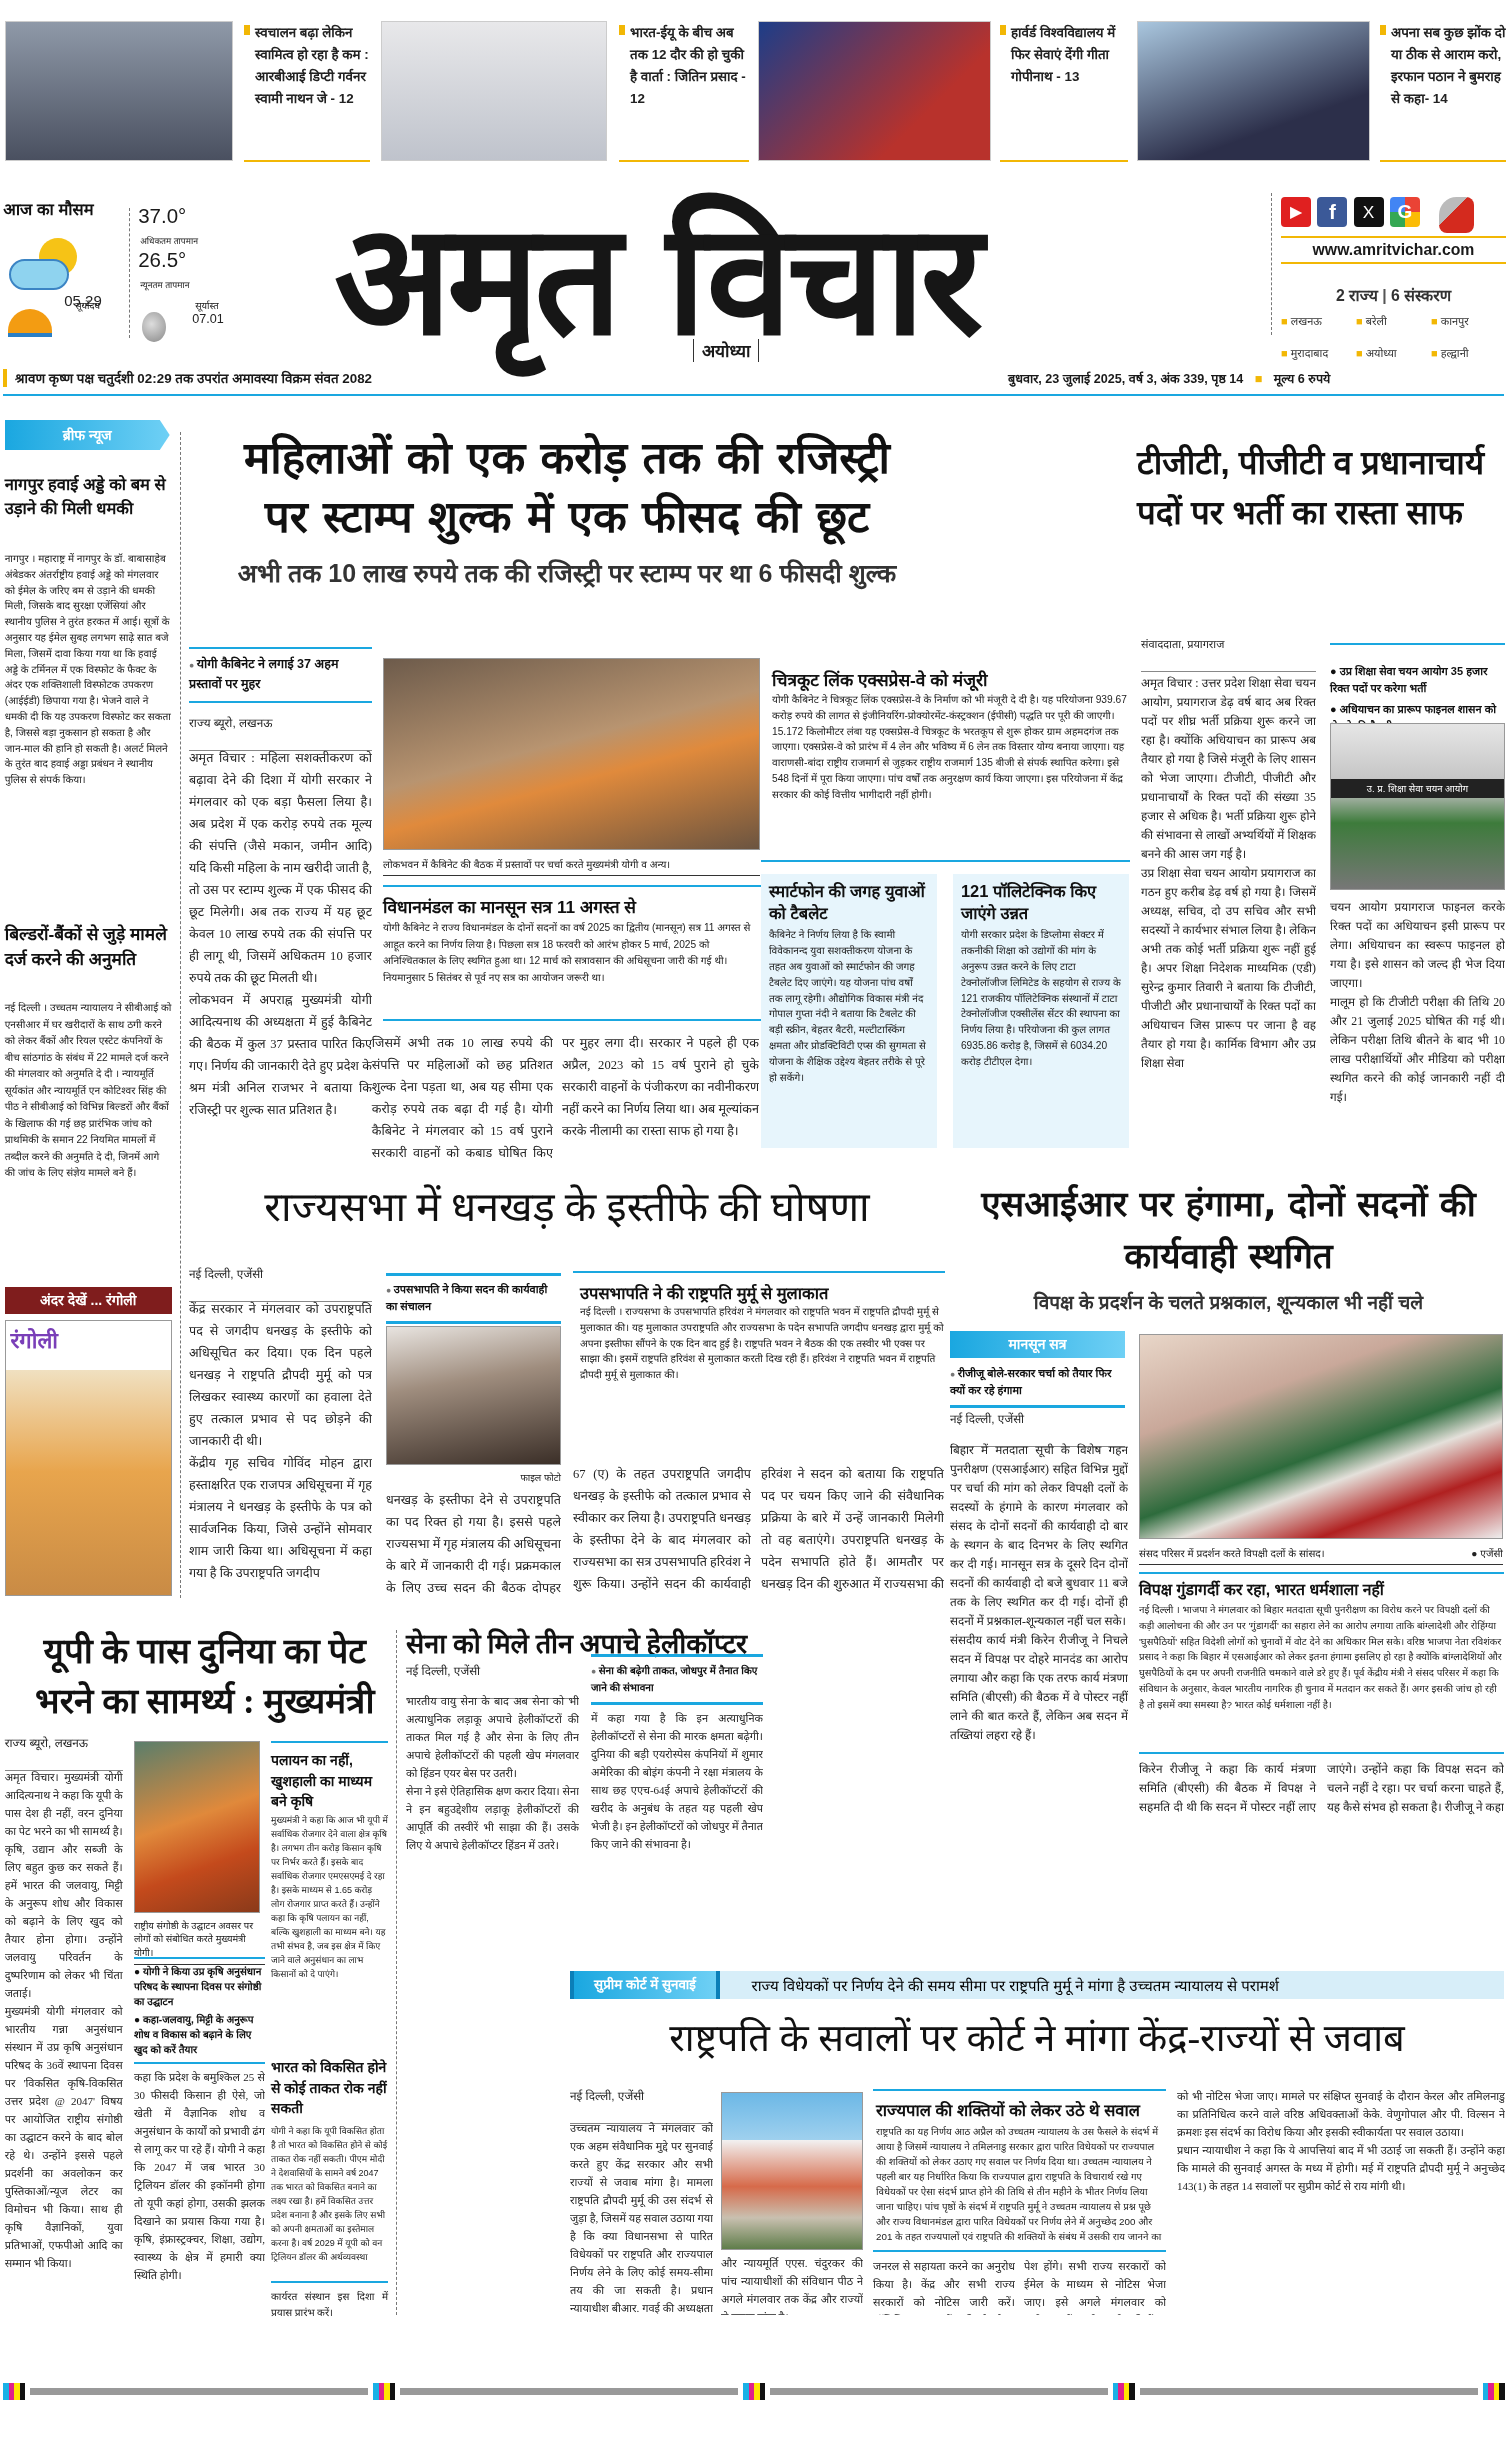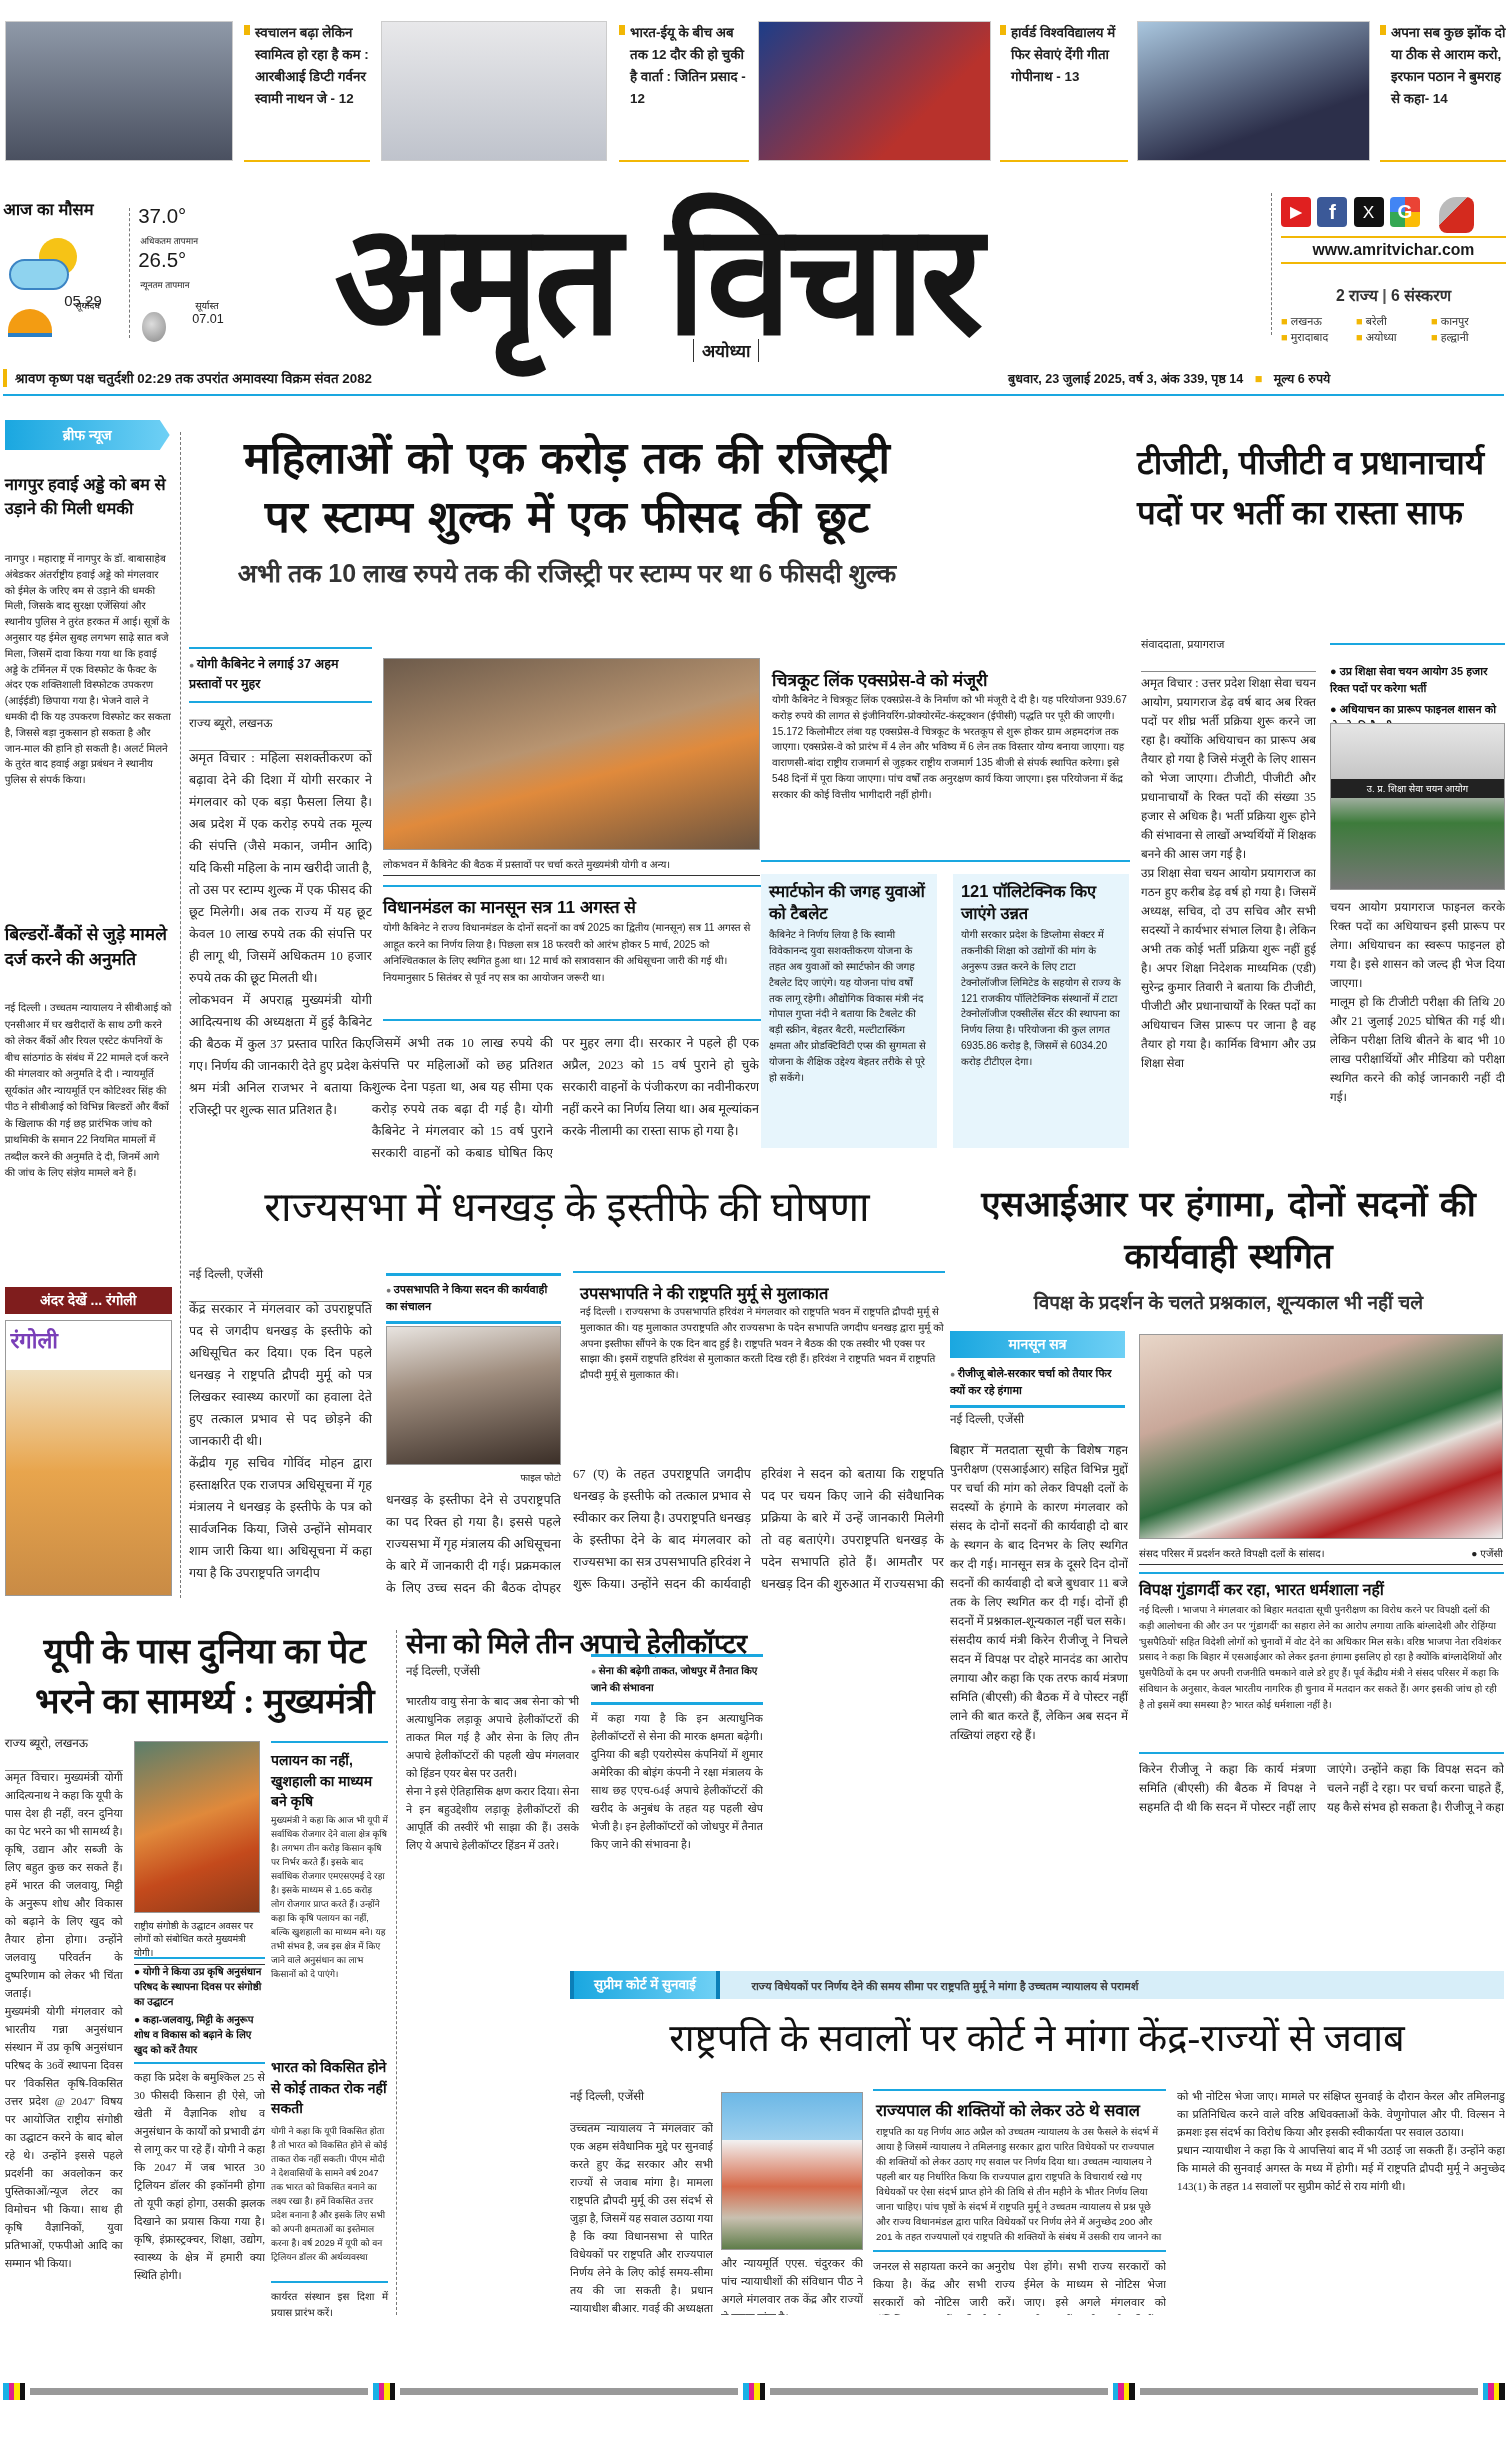--- a/index.html
+++ b/index.html
@@ -68,21 +68,21 @@
   <div data-name="x-icon" style="width:30px;height:30px;background:#111;border-radius:3.9px;color:#fff;font-size:17.3px;text-align:center;line-height:30px;font-family:'Liberation Sans',sans-serif">X</div>
   <div data-name="google-icon" style="width:30px;height:30px;background:conic-gradient(#ea4335 0 25%,#fbbc05 0 50%,#34a853 0 75%,#4285f4 0);border-radius:3.9px;color:#fff;font-size:19px;font-weight:bold;text-align:center;line-height:30px;font-family:'Liberation Sans',sans-serif">G</div>
   <div data-name="microphone-icon" style="width:35px;height:36px;margin-left:12.6px;background:linear-gradient(135deg,#bbb 40%,#d42a1e 40%);border-radius:50% 7.9px 7.9px 7.9px"></div>
 </div>
 <div class="abs" data-name="website-link" style="left:1281px;top:236px;width:225px;border-top:2.4px solid #f2b705;border-bottom:2.4px solid #f2b705;text-align:center;padding:3.2px 0;font-family:'Liberation Sans',sans-serif;font-weight:bold;font-size:15.8px">
   <span>www.amritvichar.com</span>
 </div>
 <div class="abs" data-name="editions-summary" style="left:1281px;top:284px;width:225px;text-align:center;font-family:'Liberation Sans',sans-serif;font-weight:bold;font-size:15.8px;color:#333">
   <span>2 राज्य</span> <span style="color:#555">|</span> <span>6 संस्करण</span>
 </div>
-<div class="abs" data-name="edition-cities" style="left:1281px;top:313px;width:225px;display:grid;grid-template-columns:repeat(3,1fr);row-gap:1px;font-family:'Liberation Sans',sans-serif;font-size:11px;color:#333">
+<div class="abs" data-name="edition-cities" style="left:1281px;top:313px;width:225px;display:grid;grid-template-columns:repeat(3,1fr);row-gap:17px;font-family:'Liberation Sans',sans-serif;font-size:11px;color:#333">
   <span data-name="edition-city">■ <span>लखनऊ</span></span>
   <span data-name="edition-city">■ <span>बरेली</span></span>
   <span data-name="edition-city">■ <span>कानपुर</span></span>
   <span data-name="edition-city">■ <span>मुरादाबाद</span></span>
   <span data-name="edition-city">■ <span>अयोध्या</span></span>
   <span data-name="edition-city">■ <span>हल्द्वानी</span></span>
 </div>
 <style> [data-name="edition-city"]{color:#333} [data-name="edition-city"]::first-letter{color:#f2b705}</style>
 
 <div class="abs" data-name="panchang" style="left:3.2px;top:369px;border-left:4.7px solid #f2b705;padding-left:7.9px;font-family:'Liberation Sans',sans-serif;font-weight:bold;font-size:13.4px">
@@ -211,21 +211,21 @@
 <div class="abs box-h" data-name="apache-headline" style="left:406px;top:1627px;width:551px;font-size:27px;line-height:35px;font-family:'Liberation Serif',serif">सेना को मिले तीन अपाचे हेलीकॉप्टर</div>
 
 <div class="abs byline" data-name="apache-byline-visible" style="left:406px;top:1662px;width:173px">नई दिल्ली, एजेंसी</div>
 <div class="abs body-txt" data-name="apache-body" style="left:406px;top:1692px;width:173px;height:260px;overflow:hidden;white-space:pre-line;font-size:11px;line-height:18px">भारतीय वायु सेना के बाद अब सेना को भी अत्याधुनिक लड़ाकू अपाचे हेलीकॉप्टरों की ताकत मिल गई है और सेना के लिए तीन अपाचे हेलीकॉप्टरों की पहली खेप मंगलवार को हिंडन एयर बेस पर उतरी।
   सेना ने इसे ऐतिहासिक क्षण करार दिया। सेना ने इन बहुउद्देशीय लड़ाकू हेलीकॉप्टरों की आपूर्ति की तस्वीरें भी साझा की हैं। उसके लिए ये अपाचे हेलीकॉप्टर हिंडन में उतरे।</div>
 <div class="abs bullet" data-name="apache-bullet" style="left:591px;top:1654px;width:172px;font-size:10.2px;line-height:15.8px"><span>सेना की बढ़ेगी ताकत, जोधपुर में तैनात किए जाने की संभावना</span></div>
 <div class="abs body-txt" data-name="apache-body-2" style="left:591px;top:1709px;width:172px;height:244px;overflow:hidden;font-size:11px;line-height:18px">में कहा गया है कि इन अत्याधुनिक हेलीकॉप्टरों से सेना की मारक क्षमता बढ़ेगी। दुनिया की बड़ी एयरोस्पेस कंपनियों में शुमार अमेरिका की बोइंग कंपनी ने रक्षा मंत्रालय के साथ छह एएच-64ई अपाचे हेलीकॉप्टरों की खरीद के अनुबंध के तहत यह पहली खेप भेजी है। इन हेलीकॉप्टरों को जोधपुर में तैनात किए जाने की संभावना है।</div>
 
 <div class="abs" data-name="court-tag-bar" style="left:570px;top:1971px;width:934px;height:28px;background:#d7eef9;display:flex;align-items:center">
   <div class="tag-blue" data-name="supreme-court-tag" style="width:150px;height:28px;line-height:28px;font-size:13.4px;border-left:4.7px solid #0b7fb8;border-right:4.7px solid #0b7fb8"><span>सुप्रीम कोर्ट में सुनवाई</span></div>
-  <div data-name="court-tag-text" style="padding-left:31.5px;font-family:'Liberation Sans',sans-serif;font-weight:bold;font-size:11px;color:#404040">राज्य विधेयकों पर निर्णय देने की समय सीमा पर राष्ट्रपति मुर्मू ने मांगा है उच्चतम न्यायालय से परामर्श</div>
+  <div data-name="court-tag-text" style="padding-left:31.5px;font-family:'Liberation Sans',sans-serif;font-weight:normal;font-size:15px;color:#000000">राज्य विधेयकों पर निर्णय देने की समय सीमा पर राष्ट्रपति मुर्मू ने मांगा है उच्चतम न्यायालय से परामर्श</div>
 </div>
 <div class="abs" data-name="court-headline" style="left:570px;top:2010px;width:934px;font-family:'Liberation Serif',serif;font-size:38px;text-align:center;color:#111">राष्ट्रपति के सवालों पर कोर्ट ने मांगा केंद्र-राज्यों से जवाब</div>
 <div class="abs byline" data-name="court-byline" style="left:570px;top:2087px;width:143px">नई दिल्ली, एजेंसी</div>
 <div class="abs body-txt" data-name="court-body" style="left:570px;top:2119px;width:143px;height:197px;overflow:hidden;font-size:11px;line-height:18px">उच्चतम न्यायालय ने मंगलवार को एक अहम संवैधानिक मुद्दे पर सुनवाई करते हुए केंद्र सरकार और सभी राज्यों से जवाब मांगा है। मामला राष्ट्रपति द्रौपदी मुर्मू की उस संदर्भ से जुड़ा है, जिसमें यह सवाल उठाया गया है कि क्या विधानसभा से पारित विधेयकों पर राष्ट्रपति और राज्यपाल निर्णय लेने के लिए कोई समय-सीमा तय की जा सकती है। प्रधान न्यायाधीश बीआर. गवई की अध्यक्षता में न्यायमूर्ति सूर्यकांत, न्यायमूर्ति विक्रम नाथ, न्यायमूर्ति पीएस. नरसिम्हा</div>
 <div class="abs photo" data-name="supreme-court-photo" style="left:721px;top:2092px;width:142px;height:158px;background:linear-gradient(180deg,#6cb8e6 0,#9fd0ee 30%,#f2f2f2 30%,#d66a4a 60%,#c9c0b0 80%,#5f7d4a)"></div>
 <div class="abs body-txt" data-name="court-body-2" style="left:721px;top:2254px;width:142px;height:61px;overflow:hidden;white-space:pre-line;font-size:11px;line-height:18px">और न्यायमूर्ति एएस. चंदुरकर की पांच न्यायाधीशों की संविधान पीठ ने अगले मंगलवार तक केंद्र और राज्यों से जवाब मांगा है।
   पीठ ने कहा कि राष्ट्रपति के संदर्भ में जो मुद्दा उठाया गया है वह पूरे देश पर प्रभाव डालने वाला है। पीठ ने आदेश दिया कि संविधान की व्याख्या के मुद्दे हैं। हमने अटॉर्नी</div>
 <div class="abs blue-rule" data-name="rule" style="left:873px;top:2089px;width:293px;height:2.4px"></div>
 <div class="abs box-h" data-name="court-box-headline" style="left:876px;top:2098px;font-size:16.5px">राज्यपाल की शक्तियों को लेकर उठे थे सवाल</div>
 <div class="abs small-txt" data-name="court-box-body" style="left:876px;top:2124px;width:288px;font-size:9.8px;line-height:15px;height:120px;overflow:hidden">राष्ट्रपति का यह निर्णय आठ अप्रैल को उच्चतम न्यायालय के उस फैसले के संदर्भ में आया है जिसमें न्यायालय ने तमिलनाडु सरकार द्वारा पारित विधेयकों पर राज्यपाल की शक्तियों को लेकर उठाए गए सवाल पर निर्णय दिया था। उच्चतम न्यायालय ने पहली बार यह निर्धारित किया कि राज्यपाल द्वारा राष्ट्रपति के विचारार्थ रखे गए विधेयकों पर ऐसा संदर्भ प्राप्त होने की तिथि से तीन महीने के भीतर निर्णय लिया जाना चाहिए। पांच पृष्ठों के संदर्भ में राष्ट्रपति मुर्मू ने उच्चतम न्यायालय से प्रश्न पूछे और राज्य विधानमंडल द्वारा पारित विधेयकों पर निर्णय लेने में अनुच्छेद 200 और 201 के तहत राज्यपालों एवं राष्ट्रपति की शक्तियों के संबंध में उसकी राय जानने का प्रयास किया।</div>

